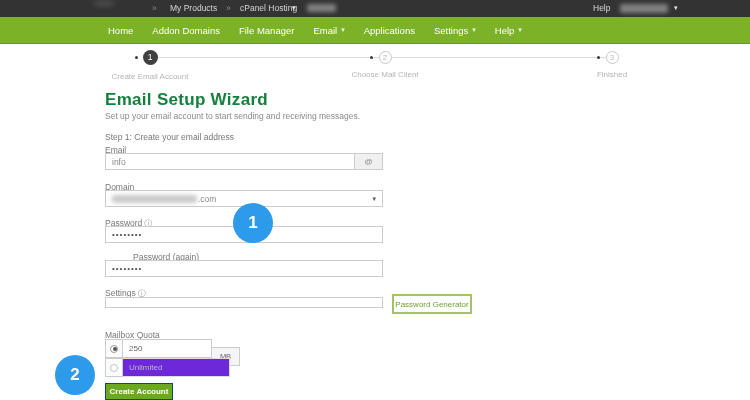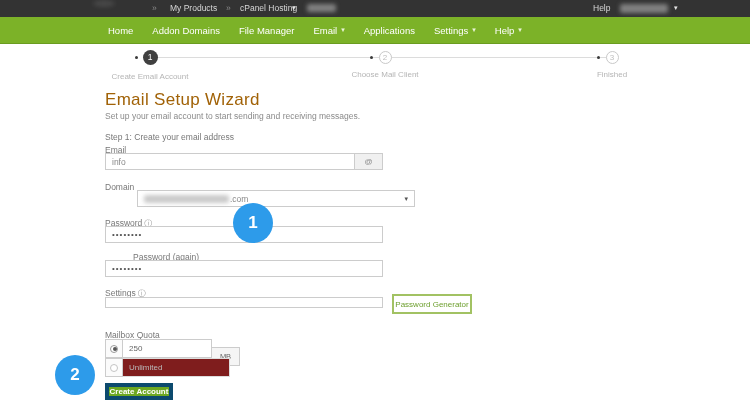--- a/index.html
+++ b/index.html
@@ -22,43 +22,43 @@
   
   .steps{ position:absolute; left:0; top:50px; width:750px; height:32px; }
   .steps .line{ position:absolute; left:150px; top:7px; width:462px; height:1px; background:#dcdcdc; }
   .step{ position:absolute; top:0; width:140px; transform:translateX(-50%); text-align:center; }
   .step .dot{ position:absolute; left:calc(50% - 15px); top:6px; width:3px; height:3px; background:#3a3a3a; border-radius:50%; }
   .step .circle{ position:relative; margin:0 auto; width:13px; height:13px; border-radius:50%; background:#ffffff; border:1px solid #c9c9c9; color:#bdbdbd; font-size:8px; line-height:12px; text-align:center; top:1px; }
   .step.active .circle{ width:15px; height:15px; background:#404040; border:none; color:#ffffff; line-height:15px; font-size:8.5px; top:0; }
   .step .slabel{ display:block; margin-top:7px; font-size:8px; color:#b5b5b5; }
   
   .content{ position:absolute; left:0; top:82px; width:750px; height:318px; }
-  .title{ position:absolute; left:105px; top:8px; font-size:17px; font-weight:400; color:#a16207; letter-spacing:.3px; }
+  .title{ position:absolute; left:105px; top:8px; font-size:17px; font-weight:700; color:#15803d; letter-spacing:.3px; }
   .subtitle{ position:absolute; left:105px; top:29px; font-size:8.5px; color:#8a8a8a; }
   .step-heading{ position:absolute; left:105px; top:50px; font-size:8.5px; color:#777777; }
   .flabel{ position:absolute; font-size:8.5px; color:#777777; }
   .info-ic{ color:#9a9a9a; font-size:8px; margin-left:2px; }
   .tinput{ position:absolute; height:17px; background:#ffffff; border:1px solid #cccccc; font-size:8.5px; color:#888888; padding:0 6px; font-family:"Liberation Sans", sans-serif; }
   .pwd{ color:#555555; letter-spacing:1px; font-size:8px; }
   .addon{ position:absolute; height:17px; background:#f0f0f0; border:1px solid #cccccc; border-left:none; color:#8a8a8a; font-size:8px; display:flex; align-items:center; justify-content:center; }
-  .select{ position:absolute; height:17px; background:#ffffff; border:1px solid #cccccc; display:flex; align-items:center; padding:0 6px; cursor:pointer;margin-left:32px; }
+  .select{ position:absolute; height:17px; background:#ffffff; border:1px solid #cccccc; display:flex; align-items:center; padding:0 6px; cursor:pointer; }
   .select .domain-blur{ width:85px; height:8px; background:rgba(165,165,165,.6); filter:blur(2px); border-radius:2px; }
   .select .dom-suffix{ font-size:8.5px; color:#8a8a8a; margin-left:1px; }
   .select .sel-caret{ position:absolute; right:6px; font-size:7px; color:#555555; }
   .strength-bar{ position:absolute; left:105px; top:215px; width:278px; height:11px; border:1px solid #cccccc; background:#ffffff; }
   .pwgen{ position:absolute; left:392px; top:212px; width:80px; height:20px; background:#ffffff; border:2px solid #a2c263; color:#6d9f2e; font-size:8px; display:flex; align-items:center; justify-content:center; cursor:pointer; }
   
   .radio-cell{ position:absolute; width:18px; height:19px; background:#fbfbfb; border:1px solid #cccccc; display:flex; align-items:center; justify-content:center; cursor:pointer; }
   .radio{ width:8px; height:8px; border-radius:50%; border:1px solid #999999; background:#fff; position:relative; }
   .radio.sel::after{ content:""; position:absolute; left:1.5px; top:1.5px; width:4px; height:4px; border-radius:50%; background:#555555; }
   .radio.dis{ border-color:#c4c4c4; }
   .q-input{ position:absolute; left:123px; height:19px; width:89px; border:1px solid #cccccc; border-left:none; font-size:8px; color:#666666; padding:0 6px; font-family:"Liberation Sans", sans-serif; background:#fff; }
   .q-unit{ position:absolute; left:212px; width:28px; height:19px; background:#f5f5f5; border:1px solid #cccccc; border-left:none; color:#666666; font-size:7.5px; display:flex; align-items:center; justify-content:center; }
-  .q-dis{ position:absolute; left:123px; width:107px; height:19px; border:1px solid #dddddd; border-left:none; background:#7f1d1d; color:#bbbbbb; font-size:8px; display:flex; align-items:center; padding-left:6px; }
-  .create-btn{ position:absolute; left:105px; top:301px; width:68px; height:17px; background:#6da821; border:4px solid #0c4a6e; color:#ffffff; font-size:8px; font-weight:bold; display:flex; align-items:center; justify-content:center; cursor:pointer; font-family:"Liberation Sans", sans-serif;text-align:center; }
+  .q-dis{ position:absolute; left:123px; width:107px; height:19px; border:1px solid #dddddd; border-left:none; background:#6d28d9; color:#bbbbbb; font-size:8px; display:flex; align-items:center; padding-left:6px; }
+  .create-btn{ position:absolute; left:105px; top:301px; width:68px; height:17px; background:#6da821; border:1px solid #0c4a6e; color:#ffffff; font-size:8px; font-weight:bold; display:flex; align-items:center; justify-content:center; cursor:pointer; font-family:"Liberation Sans", sans-serif;text-align:center; }
   
   .badge{ position:absolute; width:40px; height:40px; border-radius:50%; background:#2d9bea; color:#ffffff; font-size:17px; font-weight:bold; display:flex; align-items:center; justify-content:center; z-index:50; }
   .badge1{ left:233px; top:203px; }
   .badge2{ left:55px; top:355px; }
 </style>
 </head>
 <body>
 
 <div class="screen">
 

